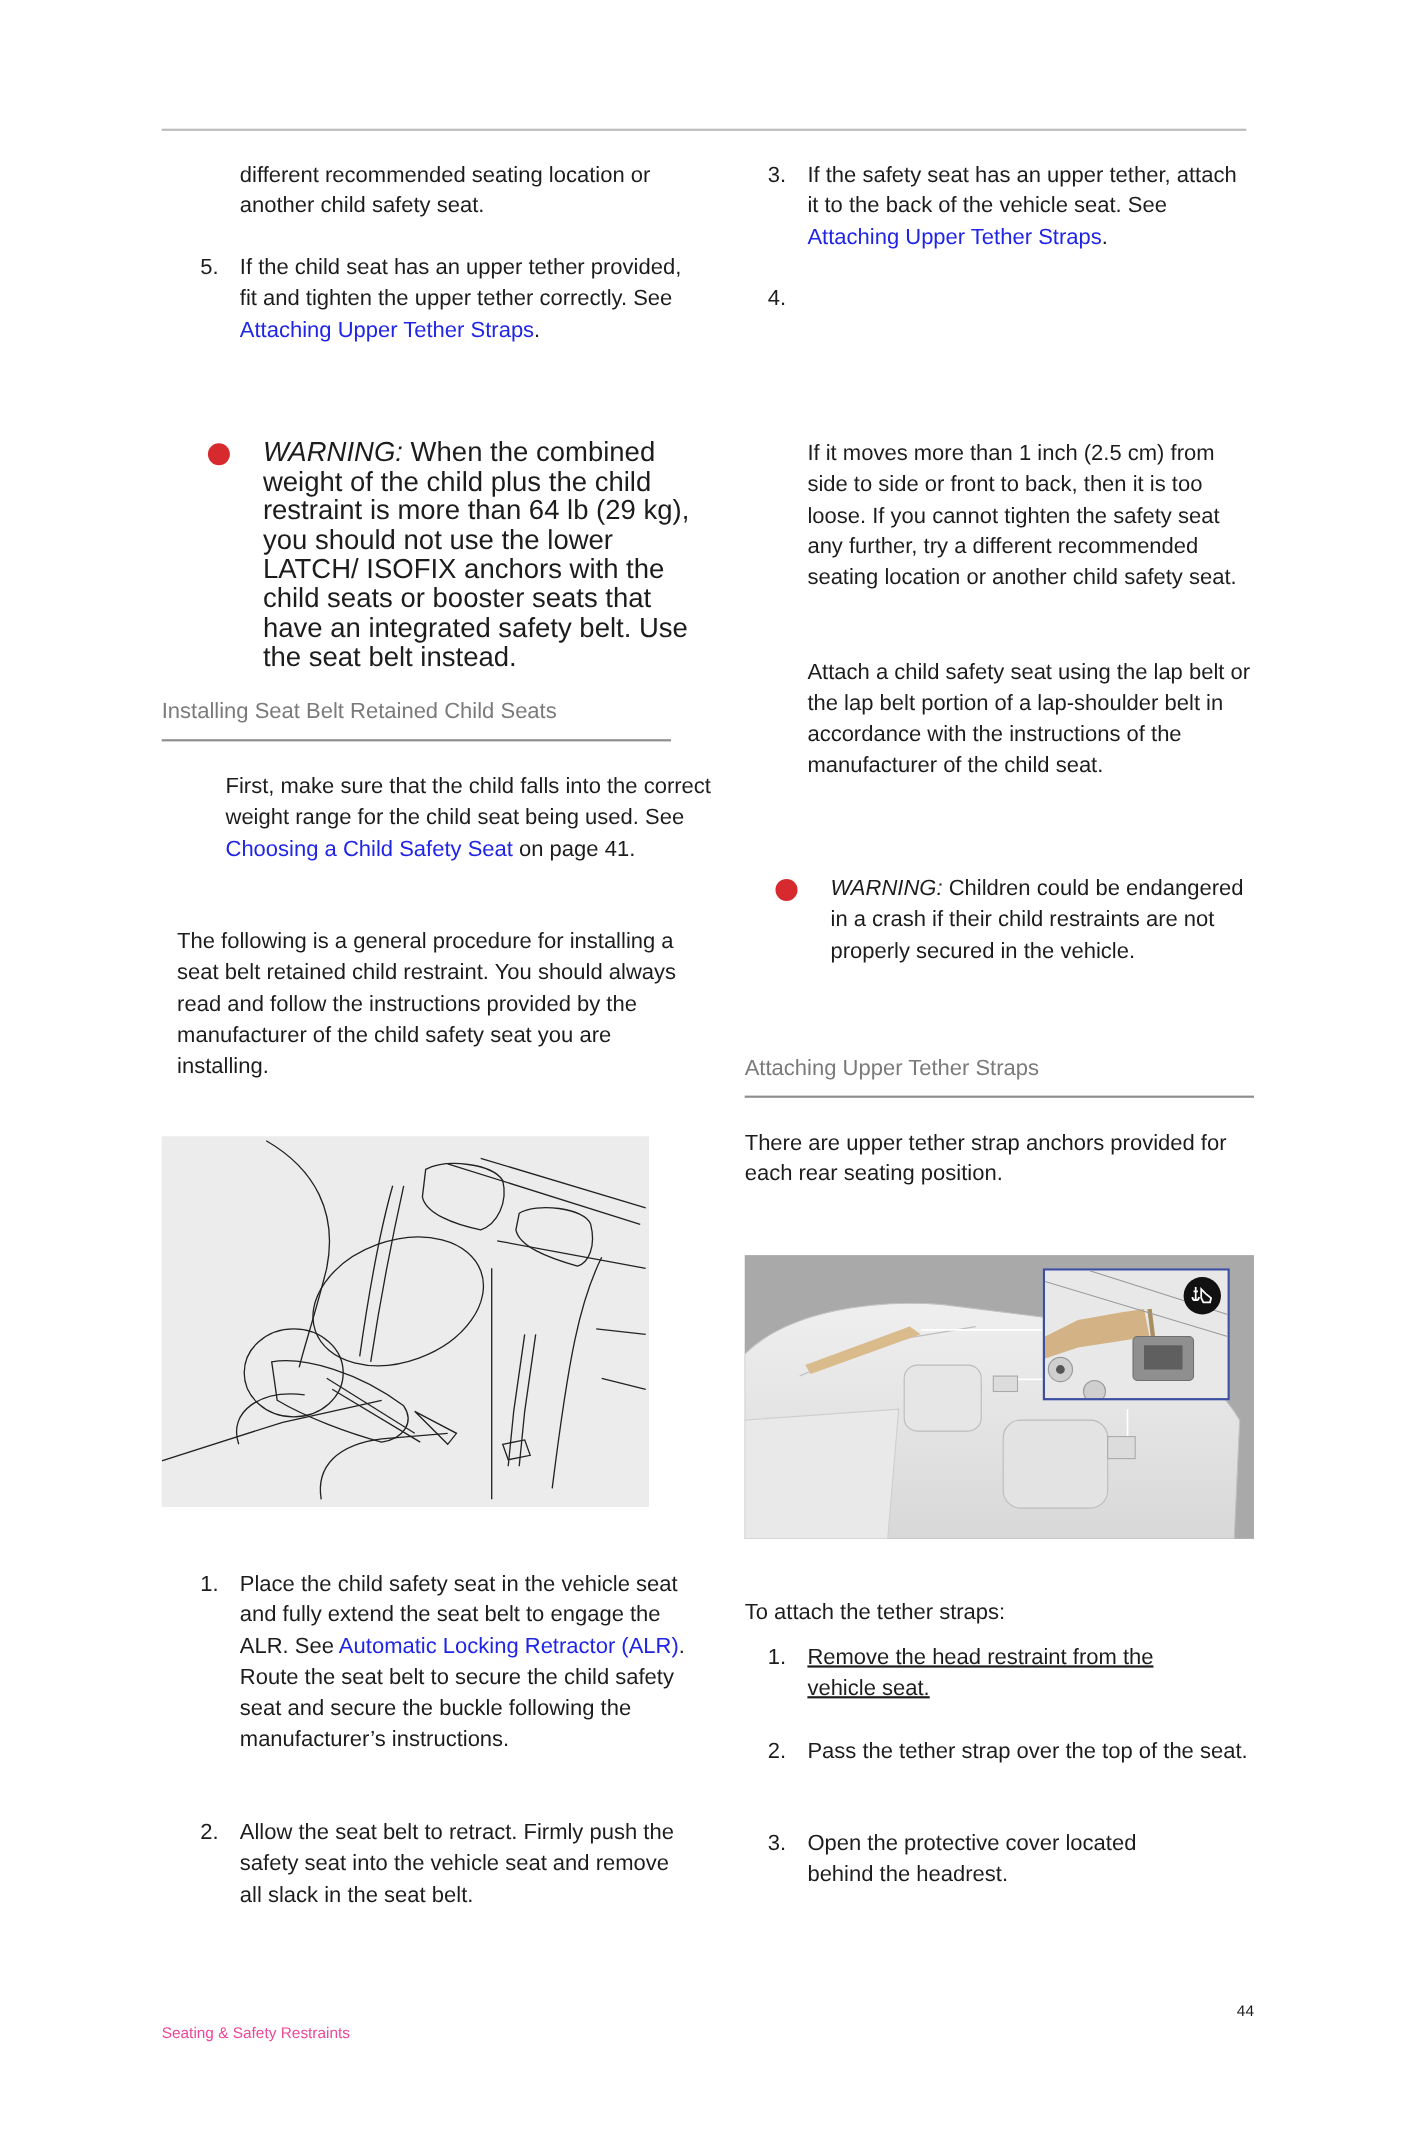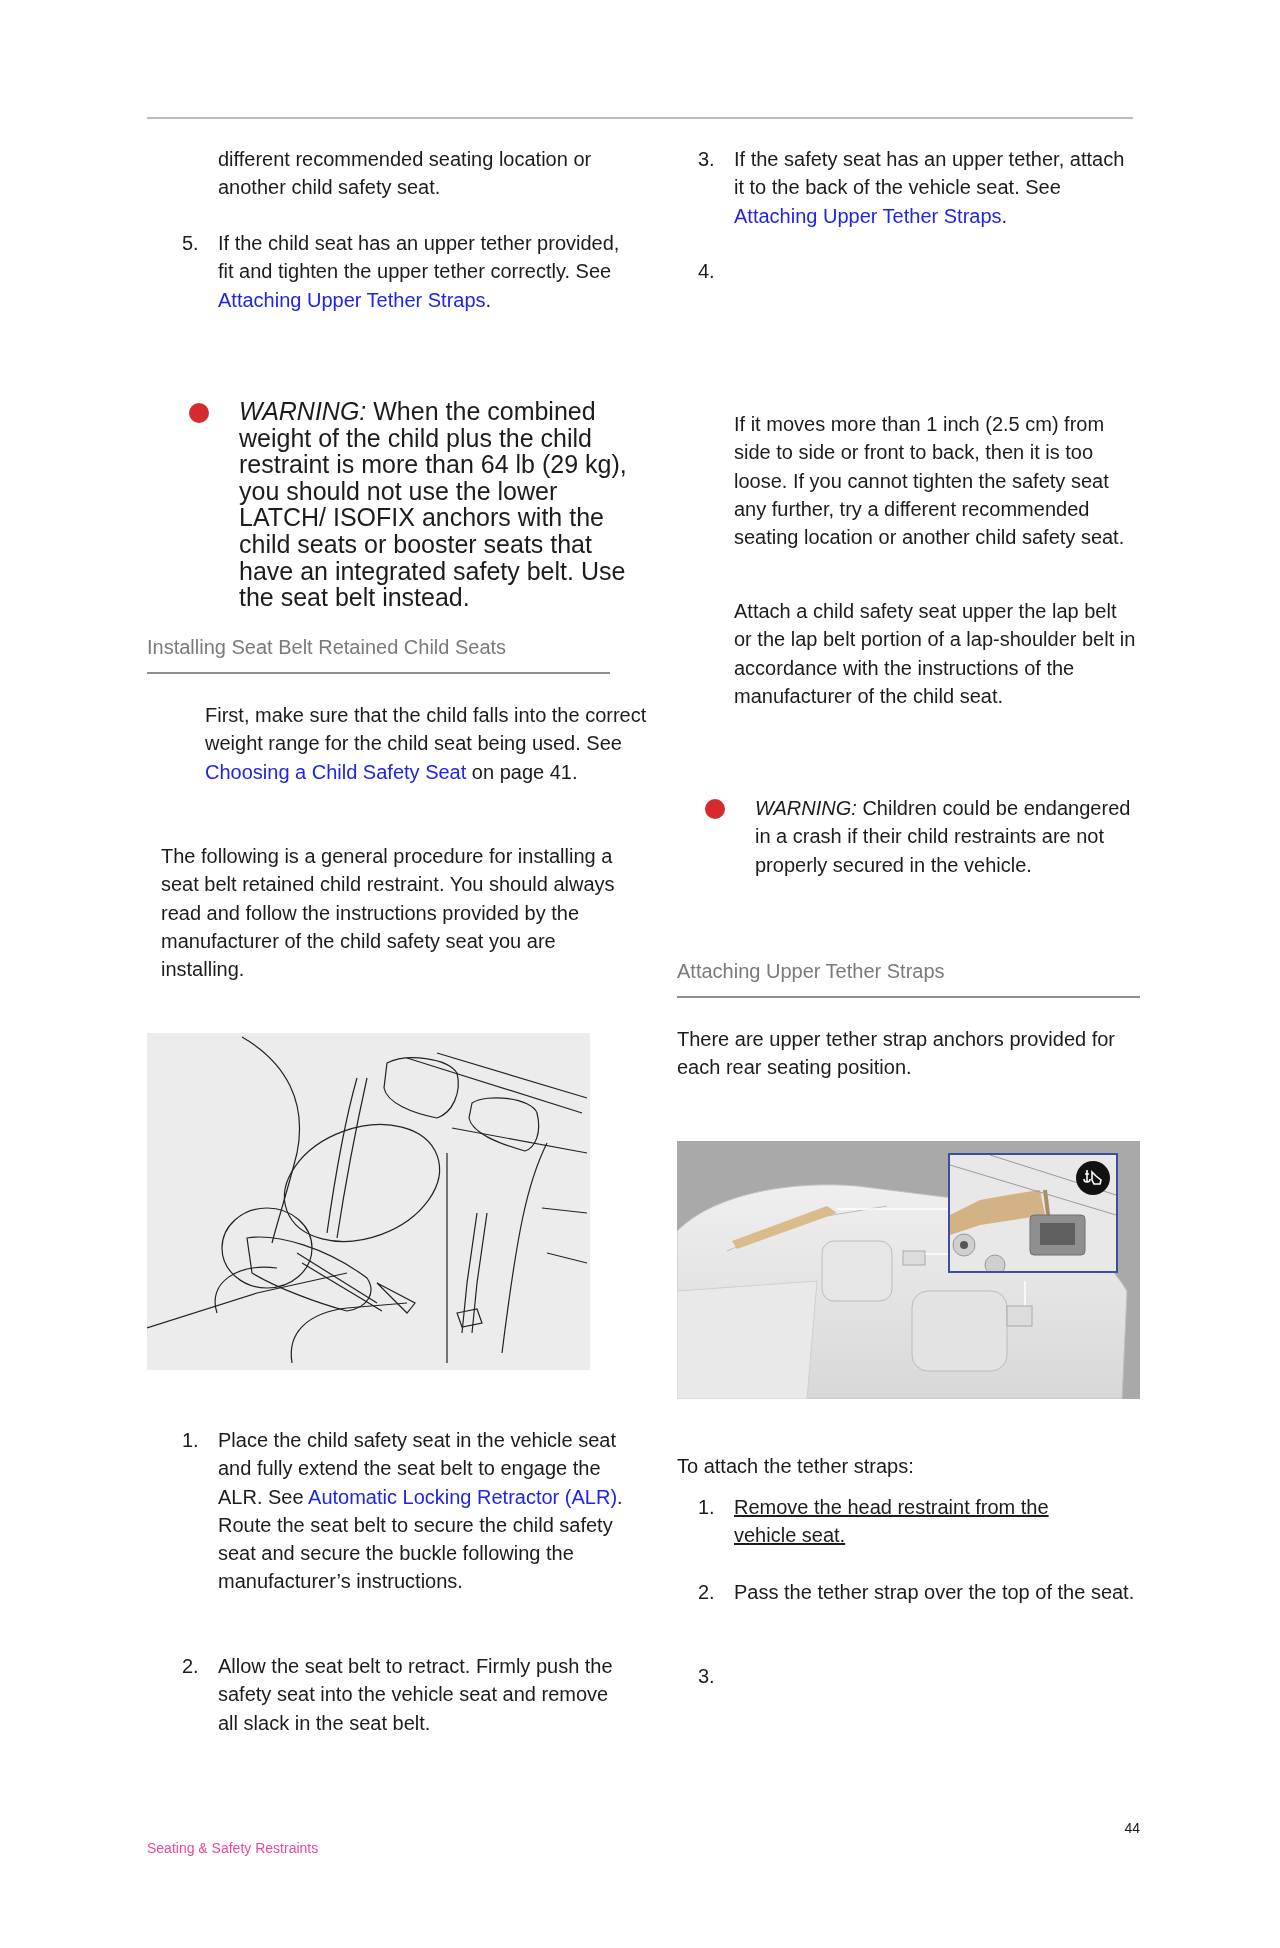--- a/index.html
+++ b/index.html
@@ -107,26 +107,26 @@
     <span>If the safety seat has an upper tether, attach it to the back of the vehicle seat. See </span><a class="link" href="#">Attaching Upper Tether Straps</a><span>.</span>
   </div>
 </div>
 
 <div class="blk c2" style="top:257px;">
   <div class="li">
     <span class="num">4.</span>
   </div>
 </div>
 
-<div class="blk c2" style="top:398px;margin-top:12px;">
+<div class="blk c2" style="top:398px;">
   <p class="cont">If it moves more than 1 inch (2.5 cm) from side to side or front to back, then it is too loose. If you cannot tighten the safety seat any further, try a different recommended seating location or another child safety seat.</p>
 </div>
 
 <div class="blk c2" style="top:597px;">
-  <p class="cont">Attach a child safety seat upper the lap belt or the lap belt portion of a lap-shoulder belt in accordance with the instructions of the manufacturer of the child seat.</p>
+  <p class="cont">Attach a child safety seat using the lap belt or the lap belt portion of a lap-shoulder belt in accordance with the instructions of the manufacturer of the child seat.</p>
 </div>
 
 <div class="blk c2" style="top:794px;">
   <div class="warn">
     <span class="dot"></span>
     <em>WARNING:</em><span> Children could be endangered in a crash if their child restraints are not properly secured in the vehicle.</span>
   </div>
 </div>
 
 <div class="sec-h" style="left:677px; top:961px;">Attaching Upper Tether Straps</div>
@@ -191,17 +191,18 @@
 <div class="blk c2" style="top:1578px;">
   <div class="li">
     <span class="num">2.</span>
     <span>Pass the tether strap over the top of the seat.</span>
   </div>
 </div>
 
 <div class="blk c2" style="top:1662px;">
   <div class="li">
     <span class="num">3.</span>
+    <span style="display:inline-block; max-width:350px;">Open the protective cover located behind the headrest.</span>
   </div>
 </div>
 
 <div class="footer-l">Seating &amp; Safety Restraints</div>
 <div class="footer-r">44</div>
 
 </body></html>

